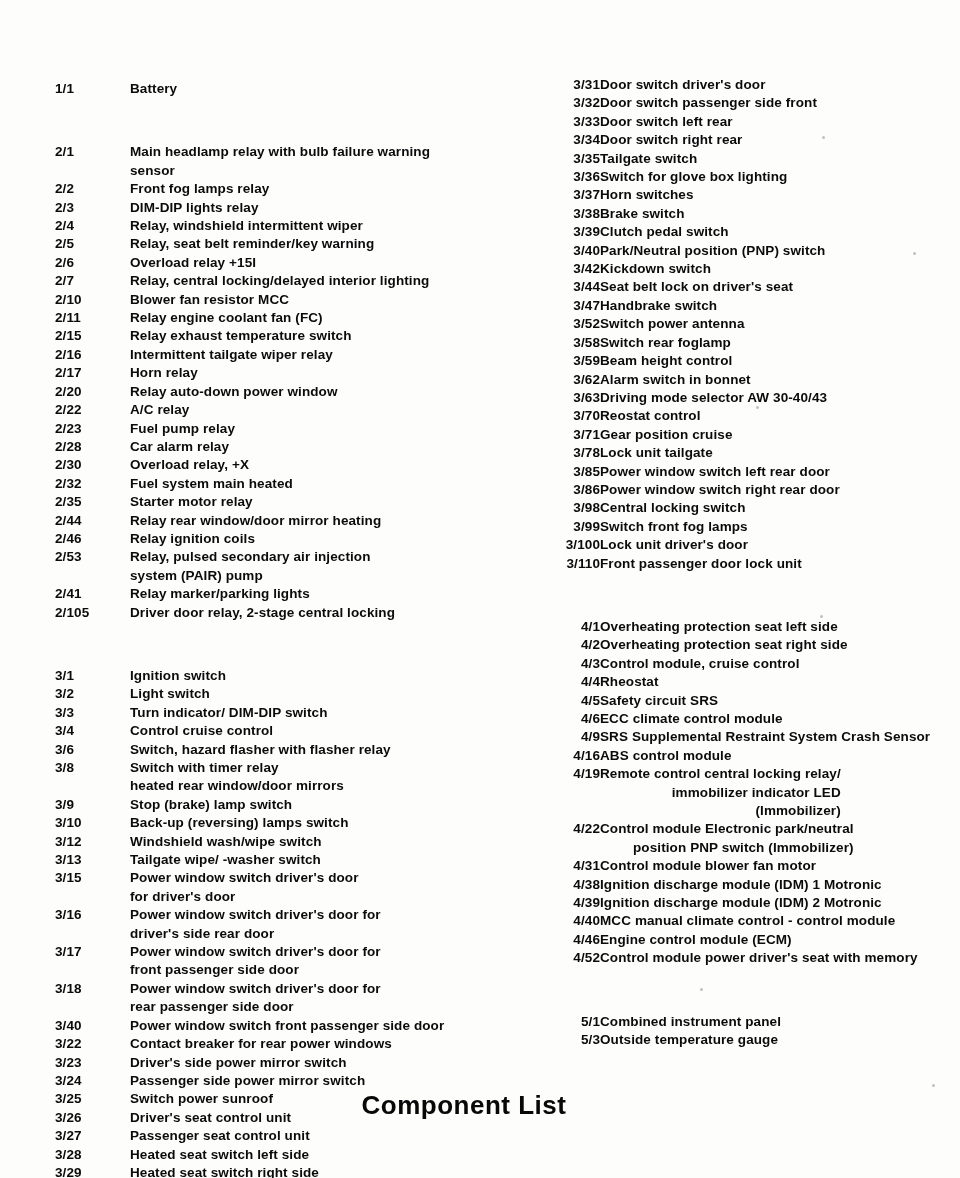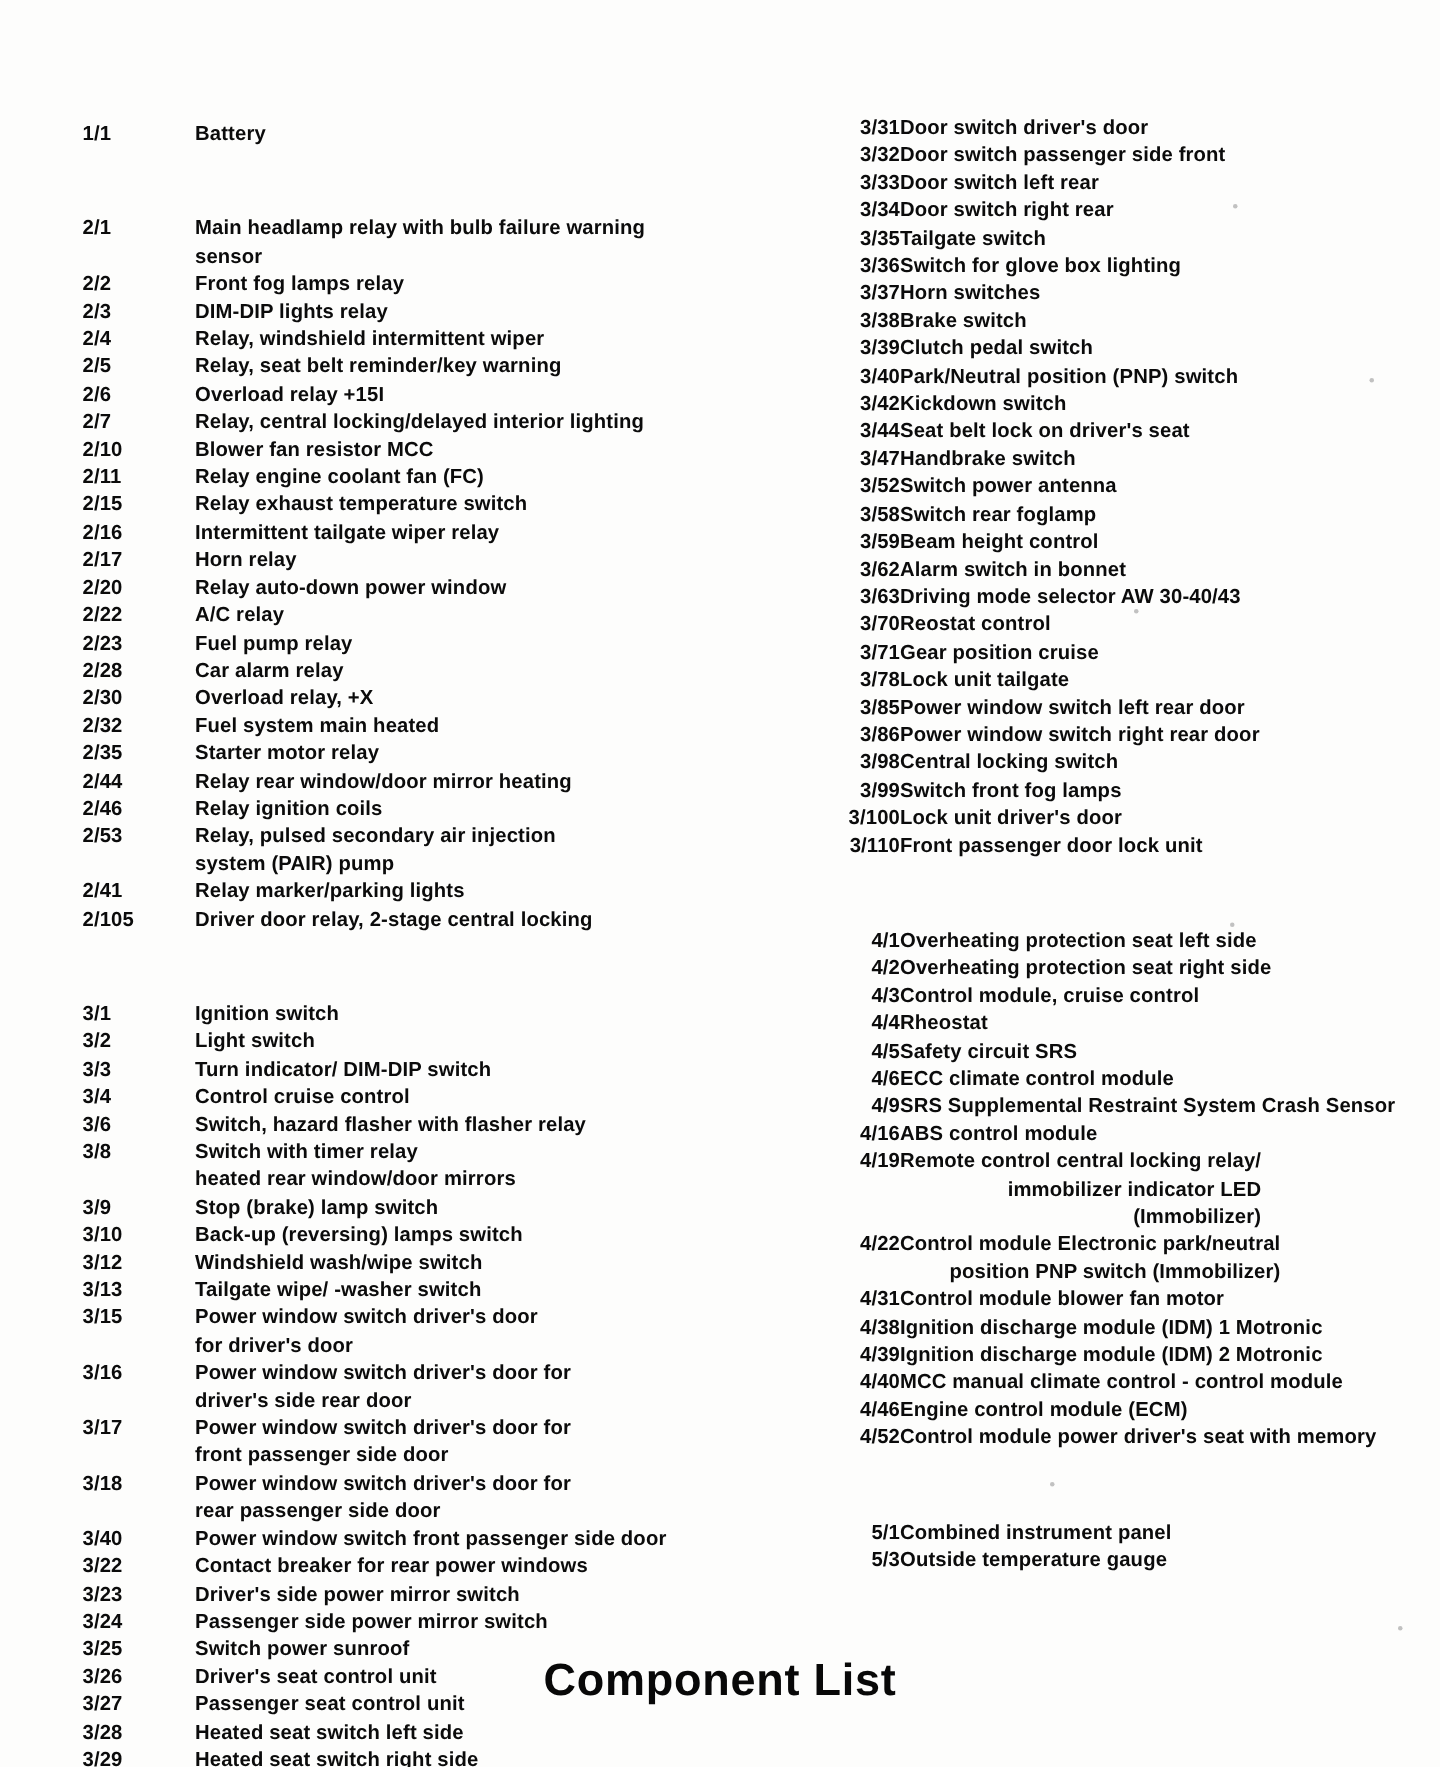--- a/index.html
+++ b/index.html
@@ -26,22 +26,22 @@
     letter-spacing: 0.1px;
   }
   .code { flex: 0 0 75px; }
   .col-right .code { flex: 0 0 78px; }
   .desc { white-space: pre; }
   .title {
     position: absolute;
     left: 464px;
     top: 1088px;
     transform: translateX(-50%);
-    margin: 16px;
-    font-size: 30px;
+    margin: 0;
+    font-size: 26px;
     line-height: 34px;
     letter-spacing: 0.5px;
     white-space: nowrap;
     color: #080808;
   }
   .speck {
     position: absolute;
     width: 3px; height: 3px;
     border-radius: 50%;
     background: #9a9a9a;

